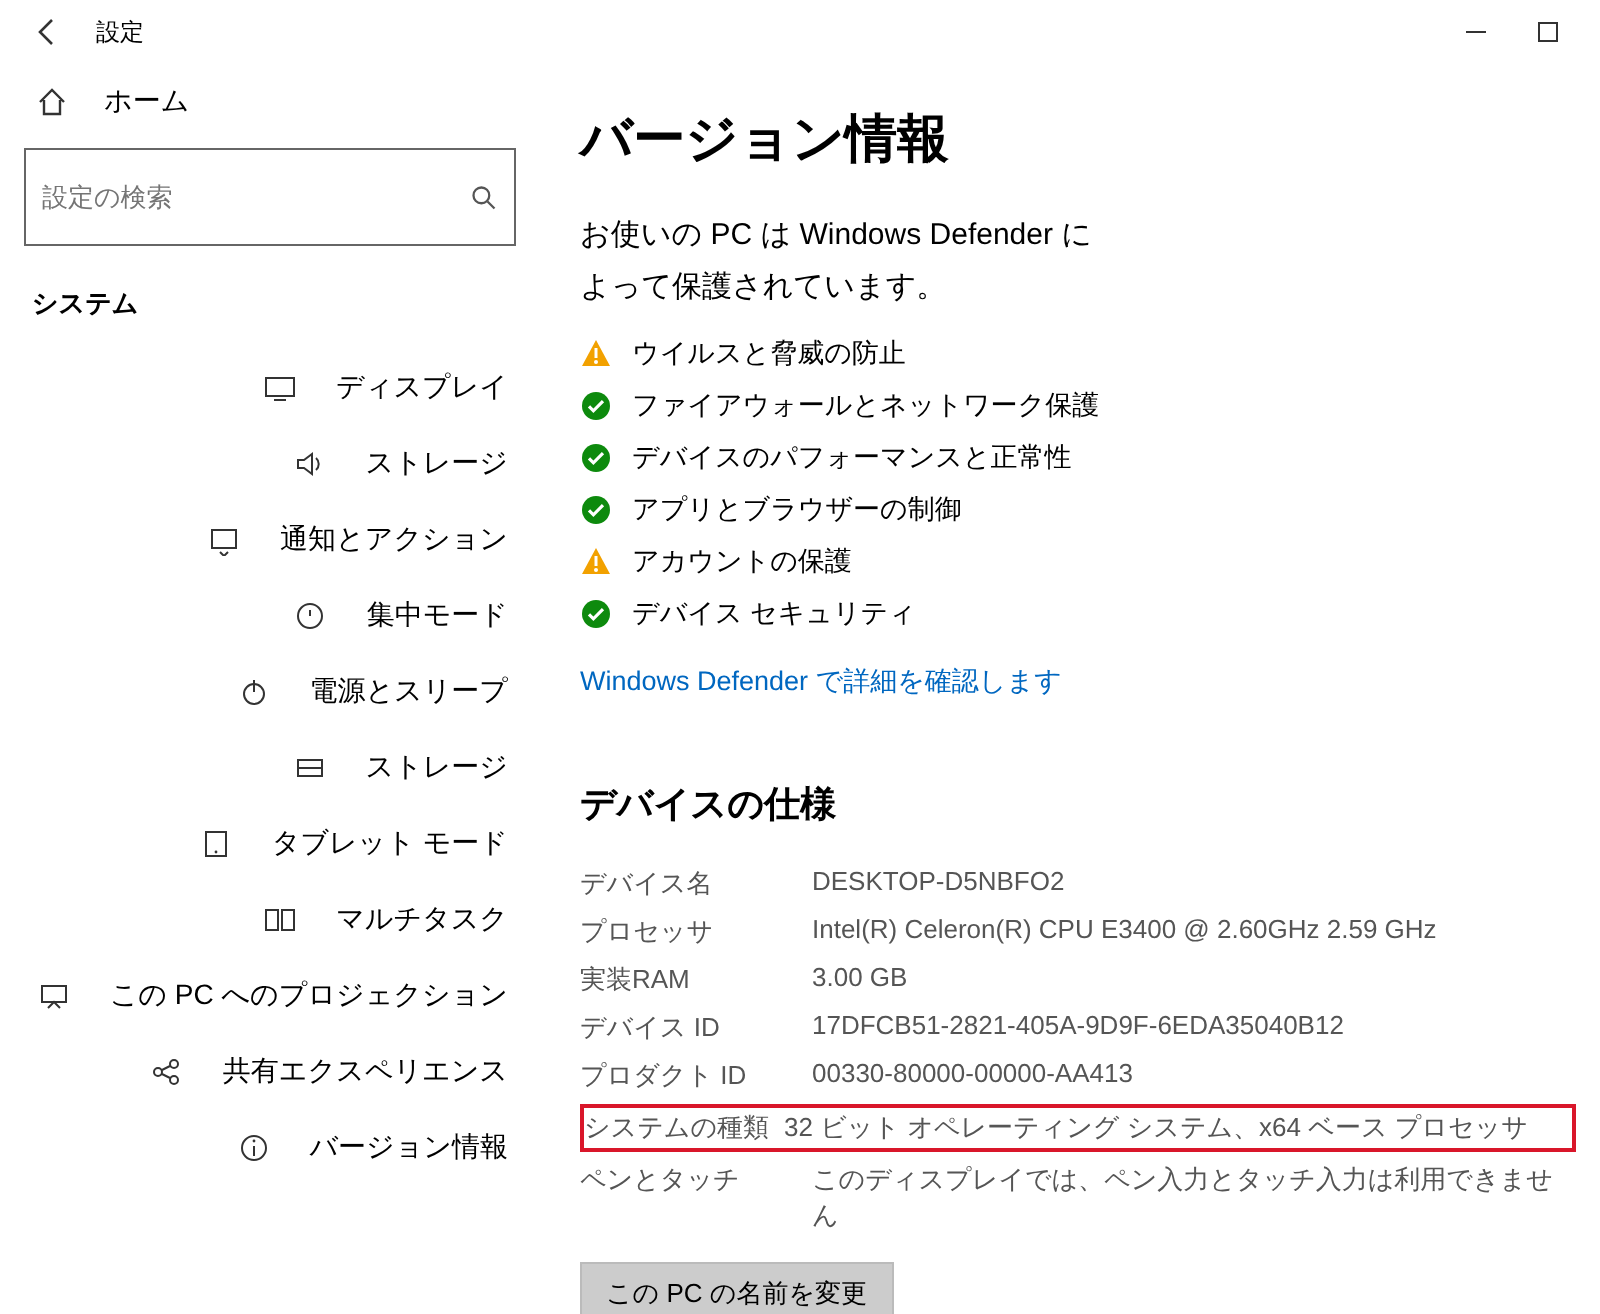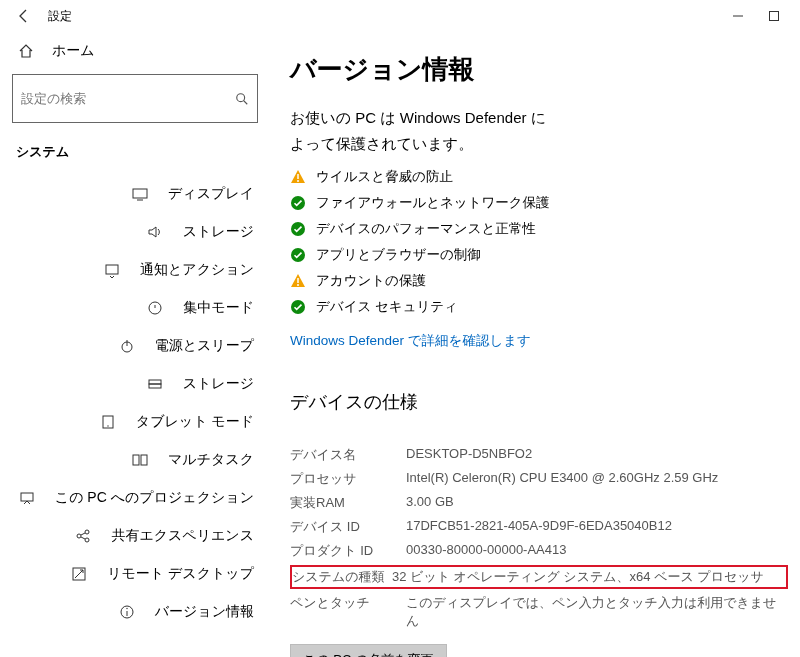--- a/index.html
+++ b/index.html
@@ -22,21 +22,21 @@
 .nav-item .icon { width: 20px; display: flex; justify-content: center; color: #333; }
 .nav-item .label { margin-left: 18px; }
 .main { flex: 1; padding: 20px 12px 20px 20px; overflow-y: auto; }
 h1 { font-size: 26px; font-weight: 600; margin-bottom: 18px; }
 .protect-line { font-size: 15px; line-height: 1.7; margin-bottom: 12px; }
 .sec-list { display: flex; flex-direction: column; gap: 8px; margin-bottom: 16px; }
 .sec-row { display: flex; align-items: center; gap: 10px; font-size: 13.5px; }
 .shield-warn { color: #f2a100; }
 .shield-ok { color: #0d8a0d; }
 .link { color: #0067c0; font-size: 13.5px; cursor: pointer; }
-h2 { font-size: 18px; font-weight: 400; margin-top: 40px; margin-bottom: 32px; }
+h2 { font-size: 18px; font-weight: 700; margin-top: 40px; margin-bottom: 19px; }
 .spec-table { display: grid; grid-template-columns: 100px 1fr; row-gap: 6px; column-gap: 16px; font-size: 13px; color: #555; }
 .spec-label { color: #555; }
 .spec-val { color: #555; }
 .highlight-row { grid-column: 1 / -1; display: grid; grid-template-columns: 100px 1fr; border: 2px solid #d9162a; padding: 1px 0; margin: -1px 0; }
 .rename-btn { margin-top: 14px; background: #ccc; border: 1px solid #bbb; padding: 6px 12px; font-size: 13px; cursor: pointer; }
 svg { display: block; }
 </style>
 </head>
 <body>
 
@@ -164,29 +164,20 @@
       <div class="nav-item">
         <span class="icon">
             <svg width="16" height="16" viewBox="0 0 16 16">
               <circle cx="4" cy="8" r="2" stroke="#333" fill="none"></circle>
               <circle cx="12" cy="4" r="2" stroke="#333" fill="none"></circle>
               <circle cx="12" cy="12" r="2" stroke="#333" fill="none"></circle>
               <path d="M6 7l4-2M6 9l4 2" stroke="#333"></path>
             </svg>
           </span>
         <span class="label">共有エクスペリエンス</span>
-      </div>
-      <div class="nav-item">
-        <span class="icon">
-            <svg width="16" height="16" viewBox="0 0 16 16">
-              <path d="M4 12l8-8M9 4h3v3" stroke="#333" fill="none"></path>
-              <rect x="2" y="2" width="12" height="12" stroke="#333" fill="none"></rect>
-            </svg>
-          </span>
-        <span class="label">リモート デスクトップ</span>
       </div>
       <div class="nav-item">
         <span class="icon">
             <svg width="16" height="16" viewBox="0 0 16 16">
               <circle cx="8" cy="8" r="6" stroke="#333" fill="none"></circle>
               <line x1="8" y1="7" x2="8" y2="12" stroke="#333"></line>
               <circle cx="8" cy="4.5" r="0.7" fill="#333"></circle>
             </svg>
           </span>
         <span class="label">バージョン情報</span>

